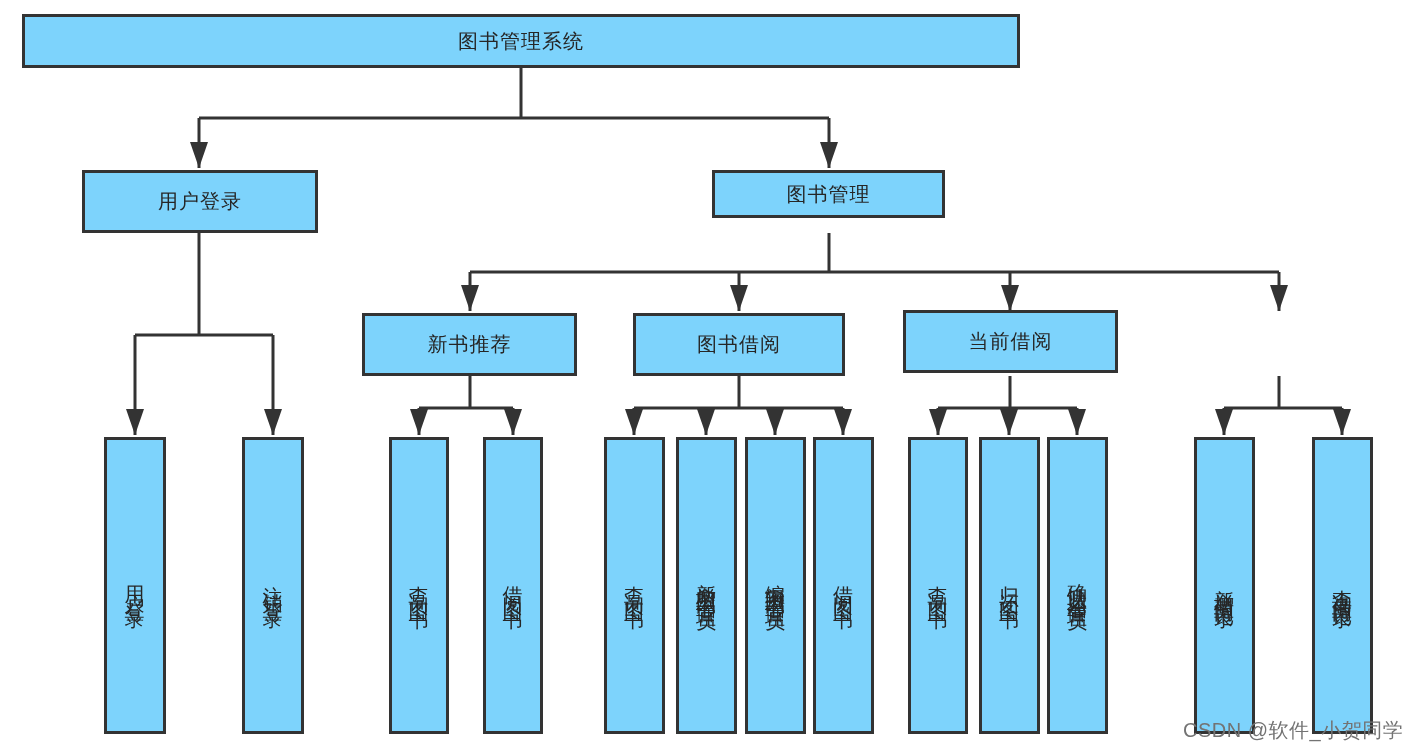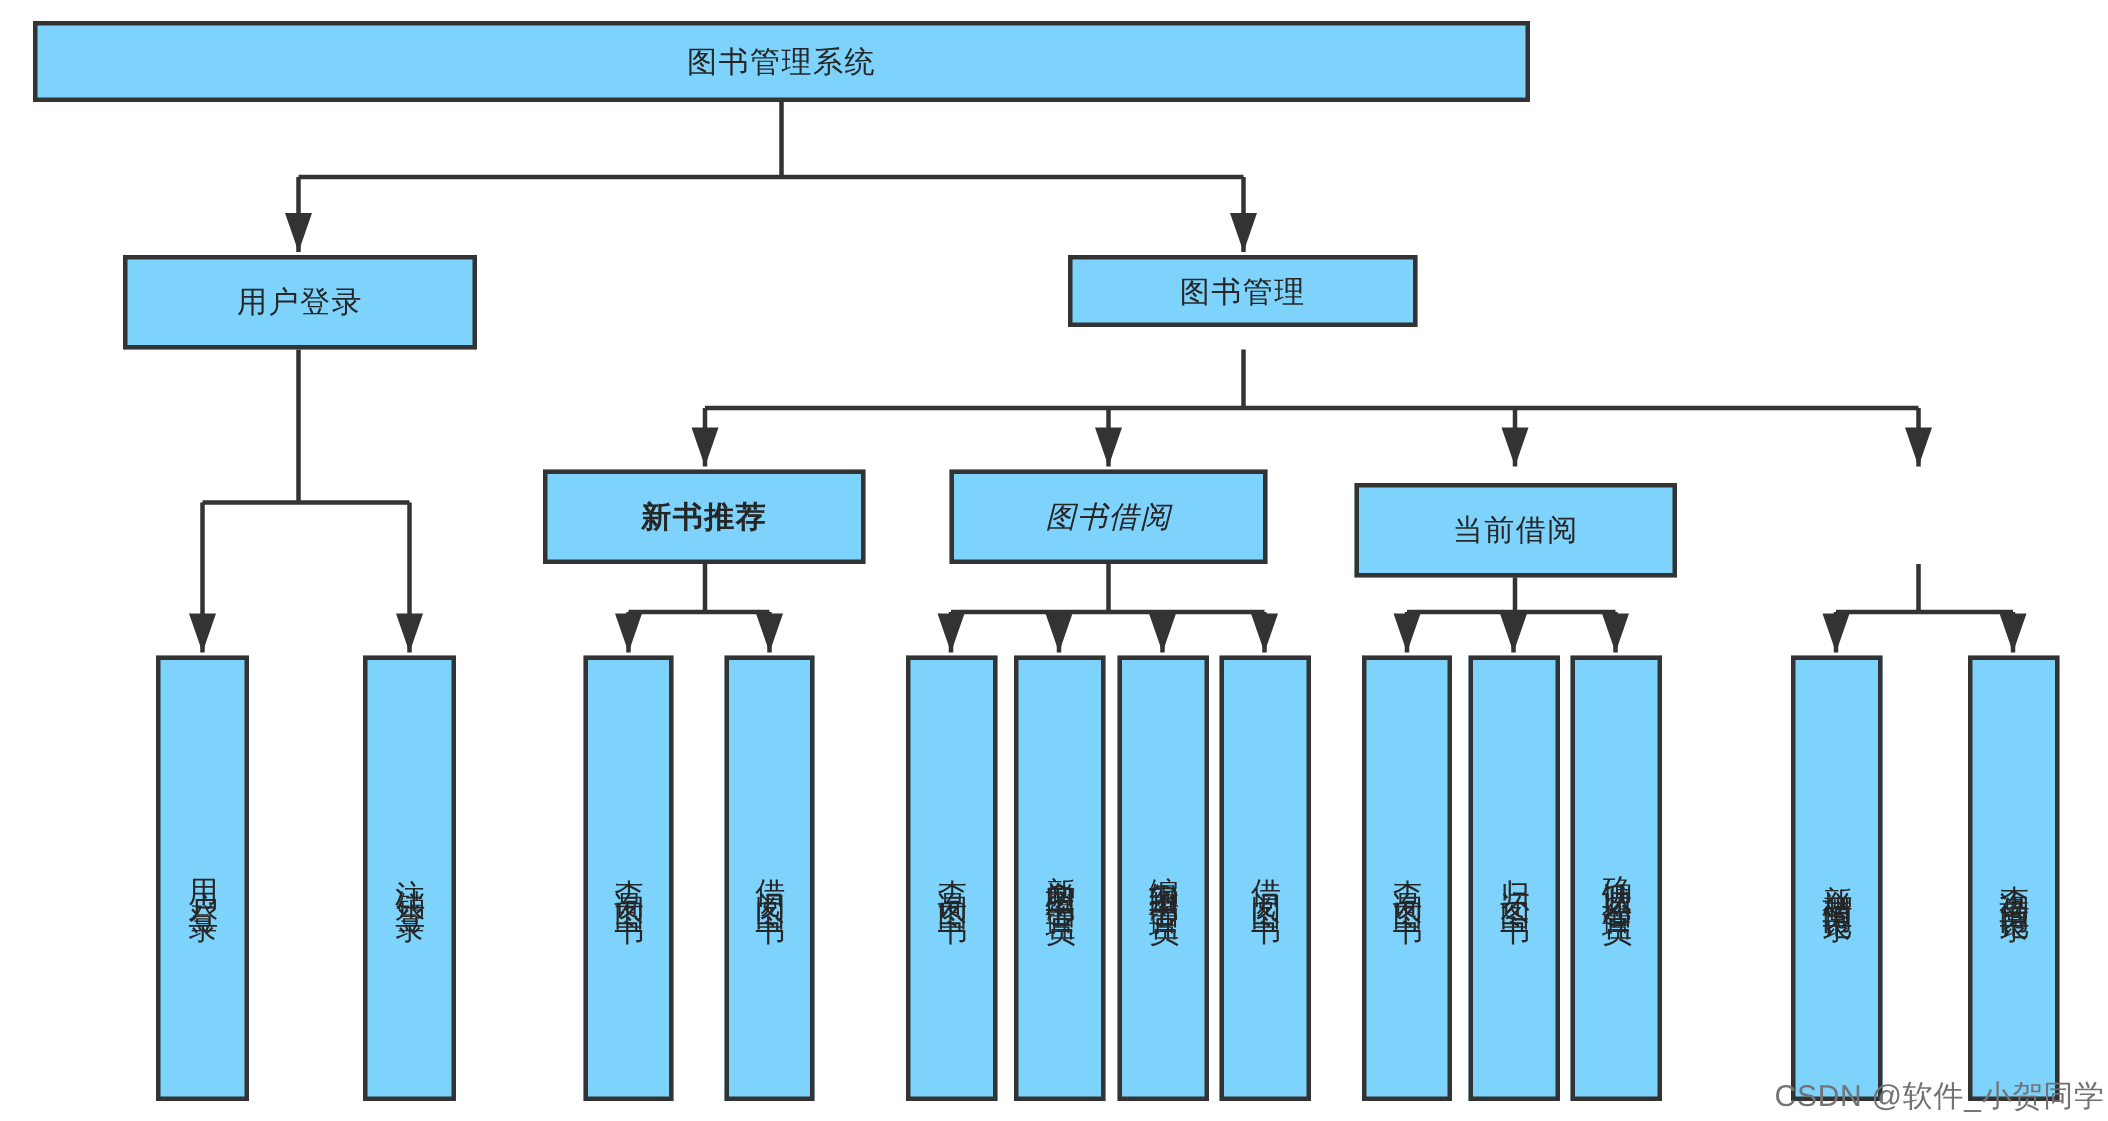--- a/index.html
+++ b/index.html
@@ -86,23 +86,23 @@
       <path d="M1224 408 V435" marker-end="url(#arrow)"></path>
       <path d="M1342 408 V435" marker-end="url(#arrow)"></path>
     </g>
   </svg>
 
   <div class="box h" style="left:22px;top:14px;width:998px;height:54px;">图书管理系统</div>
 
   <div class="box h" style="left:82px;top:170px;width:236px;height:63px;">用户登录</div>
   <div class="box h" style="left:712px;top:170px;width:233px;height:48px;">图书管理</div>
 
-  <div class="box h" style="left:362px;top:313px;width:215px;height:63px;font-weight:bold;">新书推荐</div>
-  <div class="box h" style="left:633px;top:313px;width:212px;height:63px;font-style:italic;">图书借阅</div>
-  <div class="box h" style="left:903px;top:322px;width:215px;height:63px;">当前借阅</div>
+  <div class="box h" style="left:362px;top:313px;width:215px;height:63px;">新书推荐</div>
+  <div class="box h" style="left:633px;top:313px;width:212px;height:63px;">图书借阅</div>
+  <div class="box h" style="left:903px;top:310px;width:215px;height:63px;">当前借阅</div>
 
   <div class="box v" style="left:104px;top:437px;width:62px;height:297px;">用户登录</div>
   <div class="box v" style="left:242px;top:437px;width:62px;height:297px;">注销登录</div>
 
   <div class="box v" style="left:389px;top:437px;width:60px;height:297px;">查询图书</div>
   <div class="box v" style="left:483px;top:437px;width:60px;height:297px;">借阅图书</div>
 
   <div class="box v" style="left:604px;top:437px;width:61px;height:297px;">查询图书</div>
   <div class="box v tight" style="left:676px;top:437px;width:61px;height:297px;">新增图书（管理员）</div>
   <div class="box v tight" style="left:745px;top:437px;width:61px;height:297px;">编辑图书（管理员）</div>

